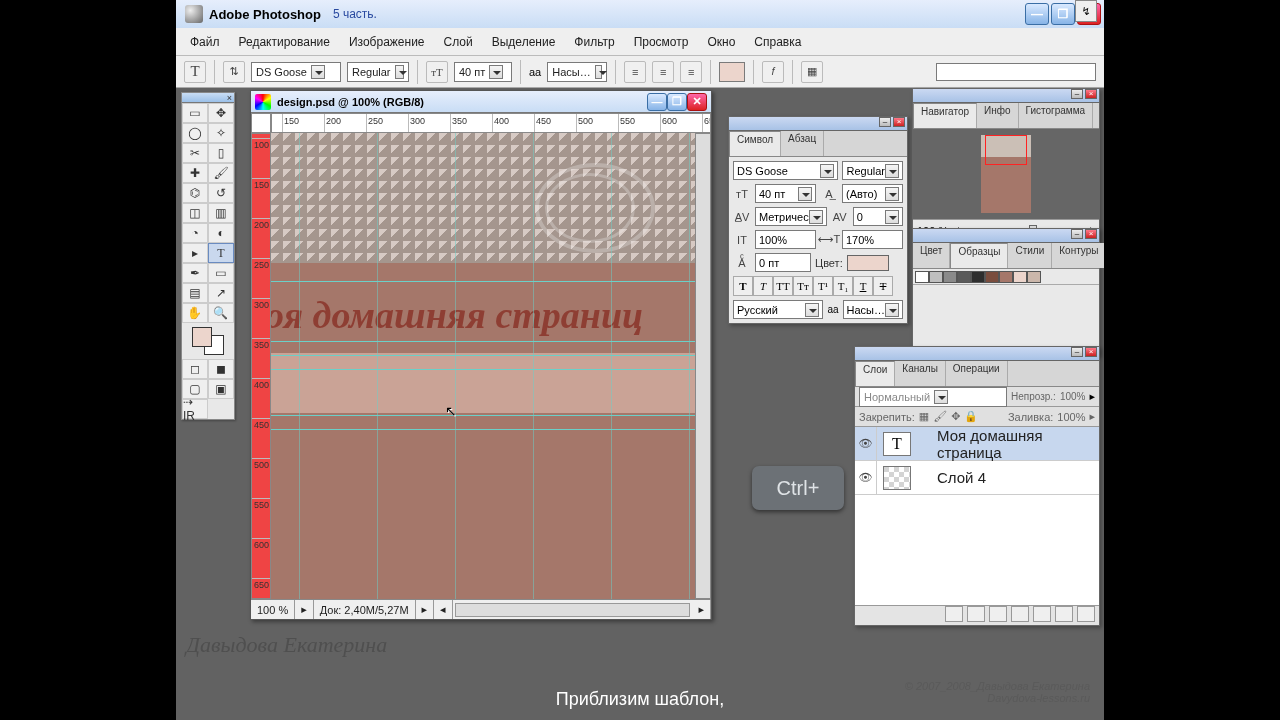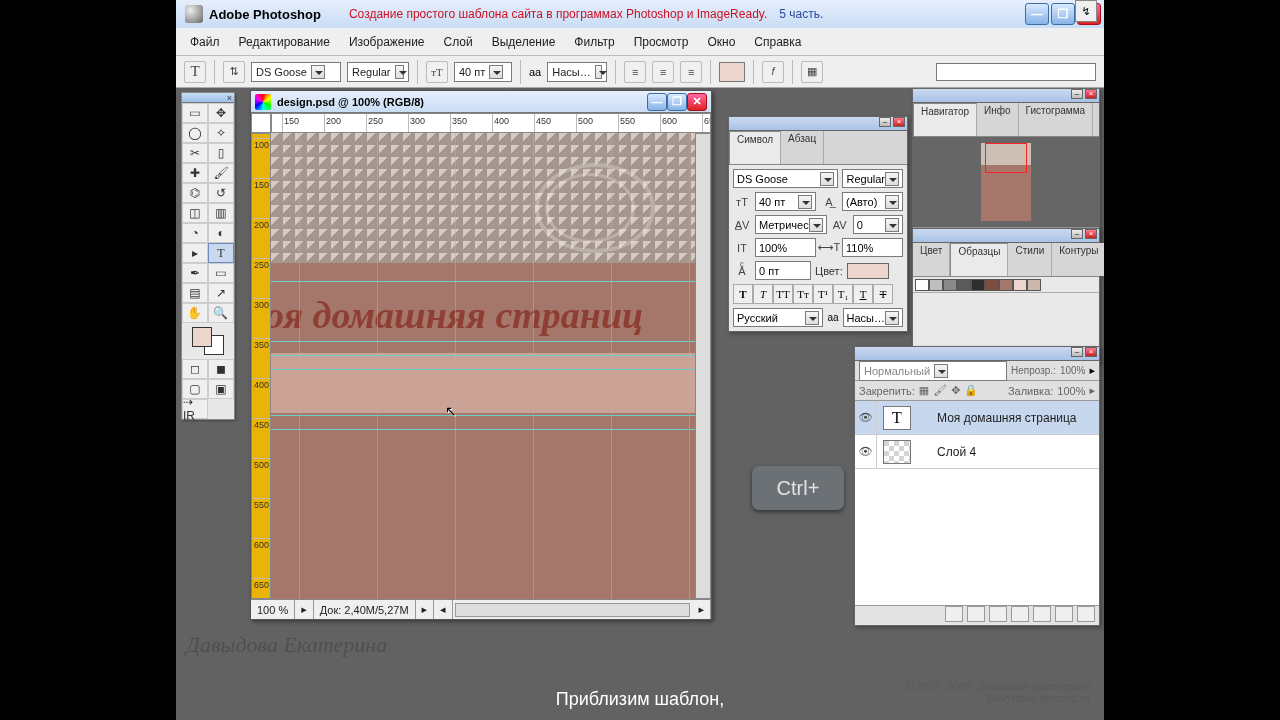--- a/index.html
+++ b/index.html
@@ -47,41 +47,41 @@
 .docwin .doc-icon { width:16px; height:16px; margin-right:6px; background: conic-gradient(#f00,#ff0,#0f0,#0ff,#00f,#f0f,#f00); border-radius:2px; }
 .docwin .doc-title .spacer { flex:1; }
 .docwin .doc-title .win-btn { width:20px; height:18px; font-size:11px; }
 .doc-body { flex:1; display:flex; flex-direction:column; }
 .rulers-row { height:20px; display:flex; }
 .ruler-corner { width:20px; height:20px; background:#fff; border:1px solid #888; }
 .ruler-h { flex:1; height:20px; background:#fff; border:1px solid #888; position:relative; overflow:hidden; }
 .ruler-h .tick { position:absolute; top:0; width:1px; height:100%; background:#bbb; }
 .ruler-h .lbl { position:absolute; top:2px; font-size:9px; color:#333; }
 .doc-main { flex:1; display:flex; }
-.ruler-v { width:20px; background:#eab308; border:1px solid #888; position:relative; overflow:hidden; }
+.ruler-v { width:20px; background:#ef4444; border:1px solid #888; position:relative; overflow:hidden; }
 .ruler-v .tick { position:absolute; left:0; height:1px; width:100%; background:#bbb; }
 .ruler-v .lbl { position:absolute; left:2px; font-size:9px; color:#333; }
 .canvas-wrap { flex:1; background:#6e6e6e; position:relative; overflow:hidden; }
 .canvas { position:absolute; left:0; top:0; right:0; bottom:0; background:#a5776a; }
 .canvas .photo { position:absolute; left:0; top:0; right:0; height:130px; background: linear-gradient(135deg,#ddd3ce 0 6px,#a59a92 6px 12px) 0 0/12px 12px, #cfc2b9; opacity:.9; }
 .canvas .swirl { position:absolute; right:40px; top:30px; width:120px; height:90px; border-radius:50%; border:4px solid rgba(255,255,255,.25); }
 .canvas .title-text { position:absolute; left:-6px; top:160px; right:-6px; font-family: Georgia, 'Times New Roman', serif; font-size: 38px; font-style: italic; font-weight: bold; color:#8e3e33; white-space:nowrap; }
 .canvas .band { position:absolute; left:0; right:0; height:60px; top:220px; background: #dbb8ab; opacity:.68; }
 .canvas .guide-h { position:absolute; left:0; right:0; height:1px; background:#6bd0c8; }
 .canvas .guide-v { position:absolute; top:0; bottom:0; width:1px; background:#6bd0c8; opacity:.5; }
 .doc-status { height:20px; background:#efefef; border-top:1px solid #888; display:flex; align-items:center; font-size:10px; color:#222; }
 .doc-status .seg { padding:0 6px; border-right:1px solid #999; height:100%; display:flex; align-items:center; }
 .doc-status .scroll-h { flex:1; height:14px; background:#ddd; border:1px solid #999; margin: 2px; position:relative; }
 
 
 .panel { position:absolute; background:#e9e9e9; border:1px solid #666; box-shadow:2px 2px 4px rgba(0,0,0,.3); display:flex; flex-direction:column; }
 .panel-head { height:14px; background:linear-gradient(#cbd9f2,#a8c2e6); border-bottom:1px solid #666; display:flex; justify-content:flex-end; gap:2px; padding:0 2px; }
 .panel-head .pb { width:12px; height:10px; background:linear-gradient(#eee,#bbb); border:1px solid #666; font-size:8px; line-height:8px; text-align:center; }
 .panel-head .pb.close { background:linear-gradient(#f78,#c22); color:#fff; }
-.panel-tabs { height:34px; display:flex; border-bottom:1px solid #888; background:#d6d6d6; }
+.panel-tabs { height:26px; display:flex; border-bottom:1px solid #888; background:#d6d6d6; }
 .ptab { padding:2px 7px; font-size:10px; color:#333; background:#d6d6d6; border-right:1px solid #aaa; }
 .ptab.active { background:#eaeaea; border-top:1px solid #888; border-left:1px solid #888; }
 
 
 .charpanel { left: 552px; top: 28px; width: 180px; }
 .char-body { padding: 4px; display:flex; flex-direction:column; gap:4px; }
 .char-row { display:flex; gap:4px; }
 .inp { height: 19px; background:#fff; border:1px solid #7a7a7a; display:flex; align-items:center; padding:0 3px; flex:1; font-size:10px; position:relative; }
 .inp .caret { margin-left:auto; width:14px; height:14px; border:1px solid #7a7a7a; background:linear-gradient(#f5f5f5,#ddd); position:relative; }
 .inp .caret:after { content:""; position:absolute; left:3px; top:5px; border-left:4px solid transparent; border-right:4px solid transparent; border-top:4px solid #333; }
@@ -112,21 +112,21 @@
 .layer-opts .sel { flex:1; color:#888; }
 .layer-lock { height:20px; background:#e0e0e0; border-bottom:1px solid #999; display:flex; align-items:center; padding:0 4px; gap:4px; color:#666; font-size:10px; }
 .layer-list { flex:1; overflow:auto; background:#fff; display:flex; flex-direction:column; }
 .layer { height:34px; display:flex; align-items:center; border-bottom:1px solid #ccc; }
 .layer.active { background:#c7d7ee; }
 .layer .eye { width:22px; height:100%; display:flex; align-items:center; justify-content:center; border-right:1px solid #ccc; }
 .layer .eye:before { content:"👁"; font-size:11px; color:#444; }
 .layer .thm { width:28px; height:24px; margin:0 6px; border:1px solid #777; background:#ecd5cc; display:flex; align-items:center; justify-content:center; }
 .layer .thm.T { background:#fff; font-family:Georgia,serif; font-size:16px; }
 .layer .thm.ck { background: repeating-conic-gradient(#fff 0 25%, #d4d4d4 0 50%) 0 0/10px 10px; }
-.layer .name { font-size:12px; color:#222; flex:1;padding-left:20px; }
+.layer .name { font-size:15px; color:#222; flex:1;padding-left:20px; }
 .layer .lock { margin-right:6px; }
 .layer-foot { height:20px; background:#e4e4e4; border-top:1px solid #999; display:flex; justify-content:flex-end; gap:4px; padding:0 4px; }
 .layer-foot .fb { width:18px; height:16px; border:1px solid #999; background:#efefef; }
 
 
 .watermark { position:absolute; left:10px; bottom:62px; color:#4f4f4f; font-family: 'Brush Script MT', cursive; font-size:22px; font-style:italic; }
 .copyright { position:absolute; right:14px; bottom:16px; color:#5a5a5a; font-size:11px; font-style:italic; text-align:right; }
 .caption { position:absolute; left:0; right:0; bottom:6px; color:#fff; text-align:center; font-size:16px; }
 
 
@@ -140,21 +140,20 @@
 
 </style>
 </head>
 <body>
 
 <div class="screen">
 
   <div class="titlebar">
     <div class="app-icon"></div>
     <div class="title">Adobe Photoshop</div>
-    <div class="subtitle">Создание простого шаблона сайта в программах Photoshop и ImageReady.</div>
     <div class="part">5 часть.</div>
     <div class="win-controls">
       <div class="win-btn">—</div>
       <div class="win-btn">❐</div>
       <div class="win-btn close">✕</div>
     </div>
   </div>
 
   <div class="menubar">
     <span>Файл</span>
@@ -404,21 +403,21 @@
               <div class="caret"></div>
             </div>
         </div>
         <div class="char-row">
           <div class="ico-label">IT</div>
           <div class="inp">
               <span>100%</span>
             </div>
           <div class="ico-label">⟷T</div>
           <div class="inp">
-              <span>110%</span>
+              <span>170%</span>
             </div>
         </div>
         <div class="char-row">
           <div class="ico-label">Aͨ</div>
           <div class="inp" style="flex:0 0 56px;">
               <span>0 пт</span>
             </div>
           <div class="color-label">
             <span>Цвет:</span>
             <div class="color-chip"></div>
@@ -497,20 +496,25 @@
           <div class="sw" style="background: rgb(203, 183, 171);"></div>
         </div>
       <div style="height:70px;"></div>
     </div>
 
     <div class="panel layerpanel">
       <div class="panel-head">
         <div class="pb">–</div>
         <div class="pb close">×</div>
       </div>
+      <div class="panel-tabs">
+        <div class="ptab active">Слои</div>
+        <div class="ptab">Каналы</div>
+        <div class="ptab">Операции</div>
+      </div>
       <div class="layer-opts">
         <div class="sel">
             <span>Нормальный</span>
             <div class="caret"></div>
           </div>
         <span style="font-size:10px;color:#666;">Непрозр.:</span>
         <span style="font-size:10px;color:#666;">100%</span>
         <span>▸</span>
       </div>
       <div class="layer-lock">

